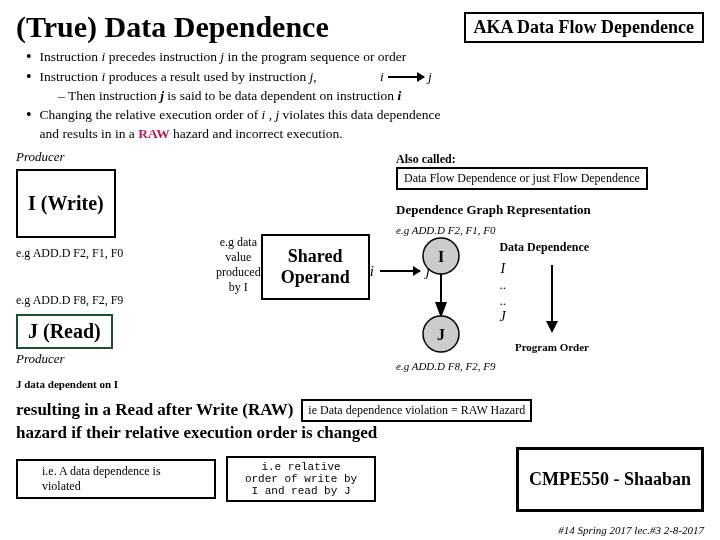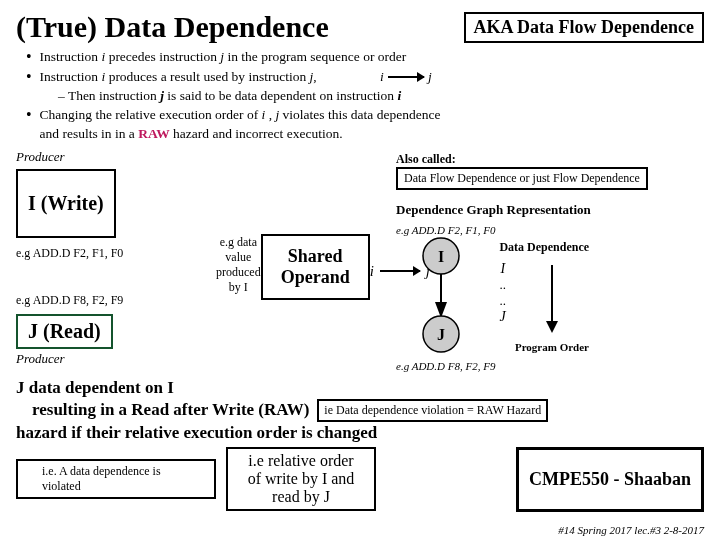--- a/index.html
+++ b/index.html
@@ -158,31 +158,30 @@
       display: flex;
       flex-direction: column;
       align-items: center;
       font-size: 13px;
     }
     
     .bottom-section {
       margin-top: 6px;
     }
     .j-data-line {
-      font-size: 17px;
-      font-weight: bold;
-      margin-bottom: 1px;
+      font-size: 11px;
+      font-weight: bold;
+      margin-bottom: 9px;
     }
     .raw-line {
       font-size: 17px;
       font-weight: bold;
       display: flex;
       align-items: center;
       margin-bottom: 1px;
-      margin-left: 16px;
     }
     .raw-highlight-box {
       border: 2px solid #000;
       font-size: 12px;
       padding: 2px 5px;
       margin-left: 8px;
       font-weight: normal;
     }
     .hazard-line {
       font-size: 17px;
@@ -197,23 +196,24 @@
     }
     .footer-box-left {
       border: 2px solid #000;
       padding: 3px 24px;
       font-size: 12px;
       width: 200px;
     }
     .footer-box-middle {
       border: 2px solid #000;
       padding: 3px 15px;
-      font-size: 16px;
+      font-size: 11px;
       width: 150px;
       text-align: center;
+      font-family: Liberation Mono, monospace;
     }
     .cmpe-box {
       border: 3px solid #000;
       padding: 19px 10px;
       font-size: 18px;
       font-weight: bold;
       margin-left: auto;
     }
     .footnote {
       position: absolute;

